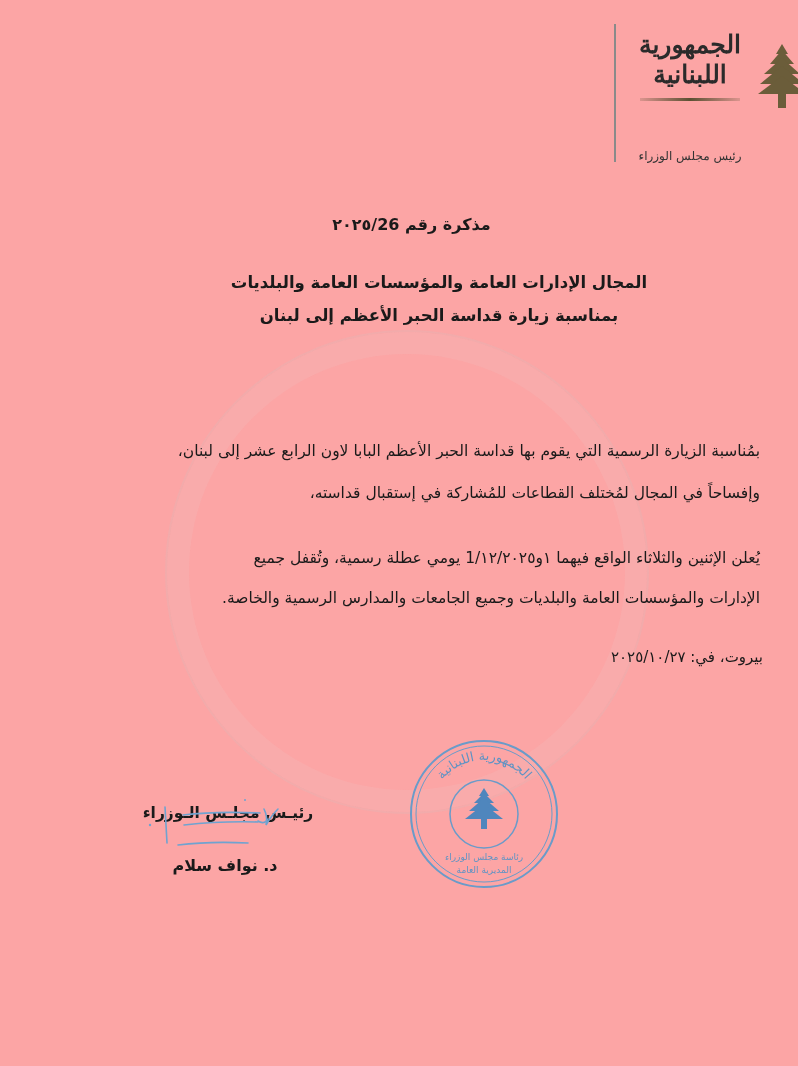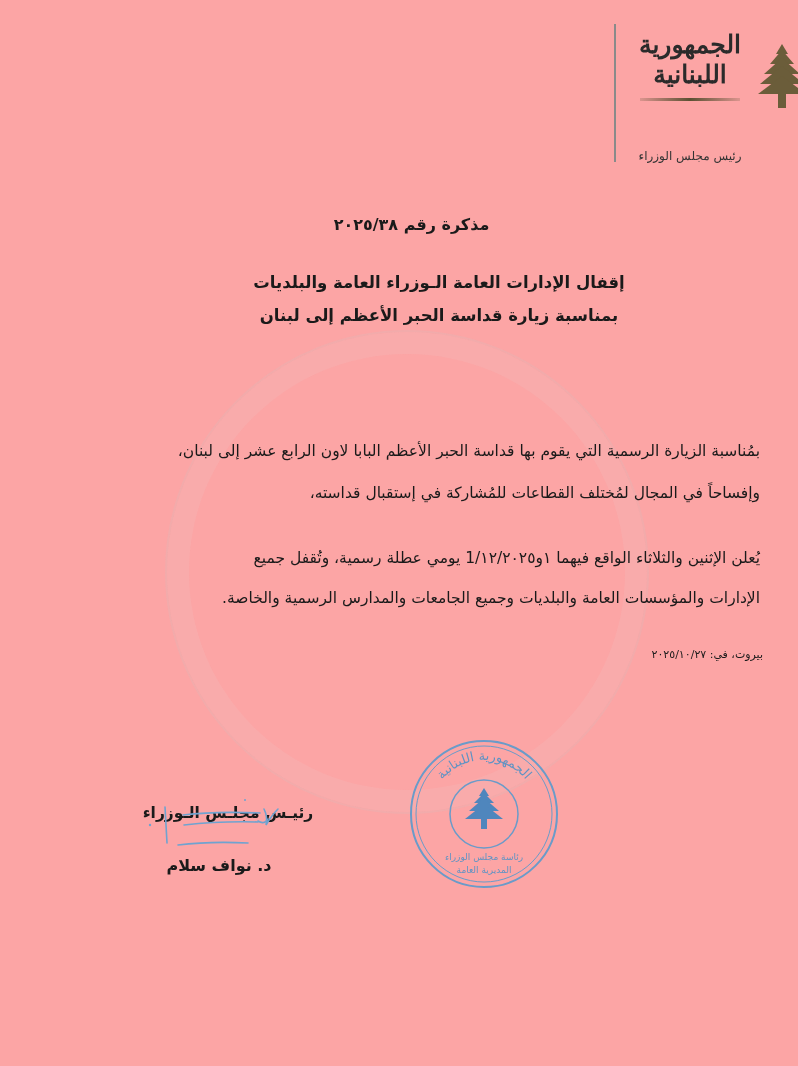--- a/index.html
+++ b/index.html
@@ -112,21 +112,21 @@
       line-height: 42px;
     }
     .para1 { top: 430px; }
     .para2 { top: 538px; line-height: 40px; text-align-last: right; }
     .para1 div, .para2 div { white-space: nowrap; }
     .date-line {
       position: absolute;
       right: 35px;
       top: 648px;
       direction: rtl;
-      font-size: 11px;
+      font-size: 15px;
     }
     
     .sig-title {
       position: absolute;
       left: 118px;
       width: 220px;
       top: 804px;
       direction: rtl;
       text-align: center;
       font-weight: bold;
@@ -134,21 +134,21 @@
     }
     .sig-mark {
       position: absolute;
       left: 140px;
       top: 795px;
       width: 150px;
       height: 60px;
     }
     .sig-name {
       position: absolute;
-      left: 144px;
+      left: 150px;
       width: 150px;
       top: 856px;
       direction: rtl;
       text-align: center;
       font-weight: bold;
       font-size: 16px;
     }
     
     .stamp {
       position: absolute;
@@ -176,23 +176,23 @@
     <g fill="#6b5d3a">
       <path d="M24 4 L30 14 L18 14 Z"></path>
       <path d="M24 10 L36 24 L12 24 Z"></path>
       <path d="M24 18 L42 34 L6 34 Z"></path>
       <path d="M24 26 L46 44 L2 44 Z"></path>
       <path d="M24 36 L48 54 L0 54 Z"></path>
       <rect x="20" y="52" width="8" height="16"></rect>
     </g>
   </svg>
 
-  <div class="memo-number">مذكرة رقم ٢٠٢٥/٣٨</div>
+  <div class="memo-number">مذكرة رقم ٢٠٢٥/26</div>
   <div class="memo-title">
-    <div>إقفال الإدارات العامة الـوزراء العامة والبلديات</div>
+    <div>المجال الإدارات العامة والمؤسسات العامة والبلديات</div>
     <div>بمناسبة زيارة قداسة الحبر الأعظم إلى لبنان</div>
   </div>
 
   <div class="body-text para1">
     <div>بمُناسبة الزيارة الرسمية التي يقوم بها قداسة الحبر الأعظم البابا لاون الرابع عشر إلى لبنان،</div>
     <div>وإفساحاً في المجال لمُختلف القطاعات للمُشاركة في إستقبال قداسته،</div>
   </div>
   <div class="body-text para2">
     <div>يُعلن الإثنين والثلاثاء الواقع فيهما ١و1/١٢/٢٠٢٥ يومي عطلة رسمية، وتُقفل جميع</div>
     <div>الإدارات والمؤسسات العامة والبلديات وجميع الجامعات والمدارس الرسمية والخاصة.</div>

